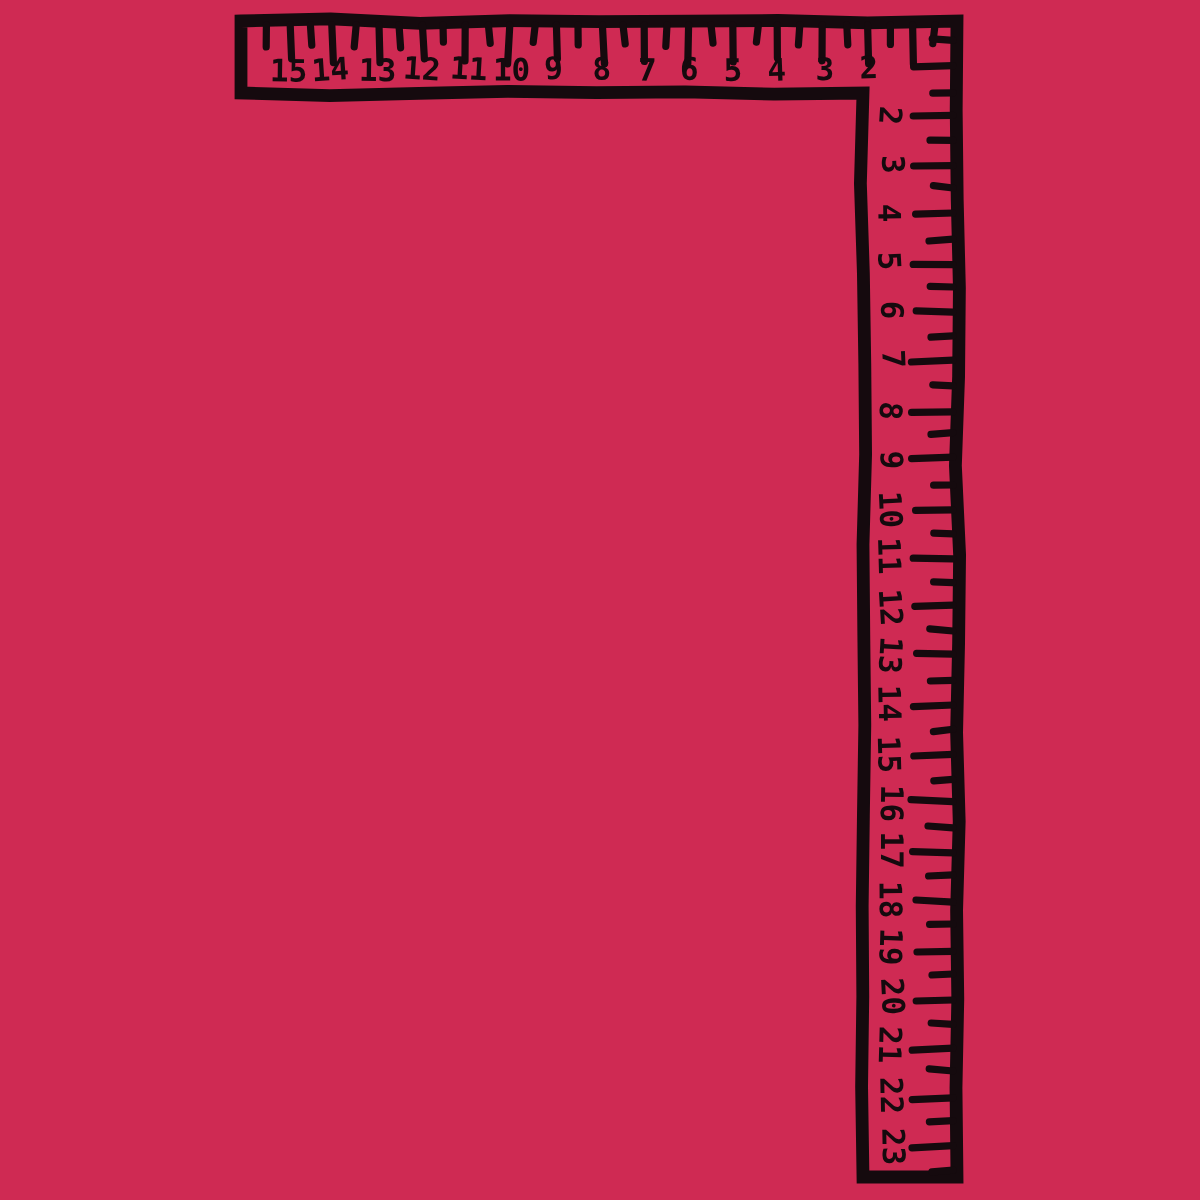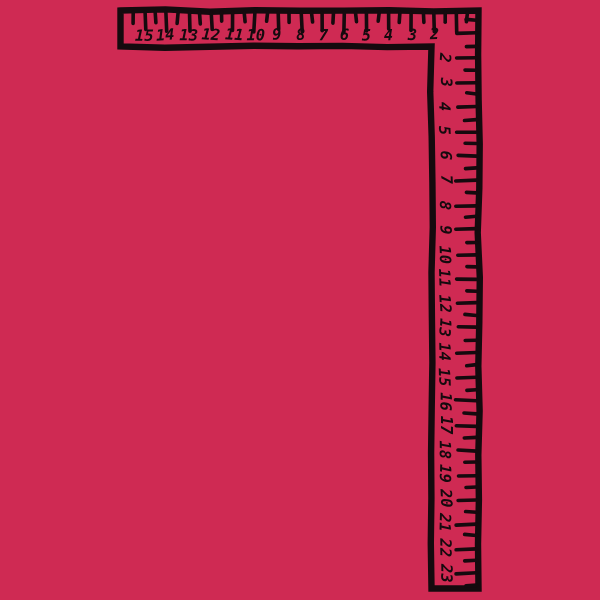--- a/index.html
+++ b/index.html
@@ -7,21 +7,20 @@
     padding: 0;
     width: 600px;
     height: 600px;
     overflow: hidden;
     font-family: "DejaVu Sans Mono", monospace;
   }
   .stage {
     position: relative;
     width: 600px;
     height: 600px;
-    font-style: italic;
   }
   svg { display: block; }
   text {
     font-family: "DejaVu Sans Mono", monospace;
     font-weight: 700;
   }
 </style>
 </head>
 <body>
 

